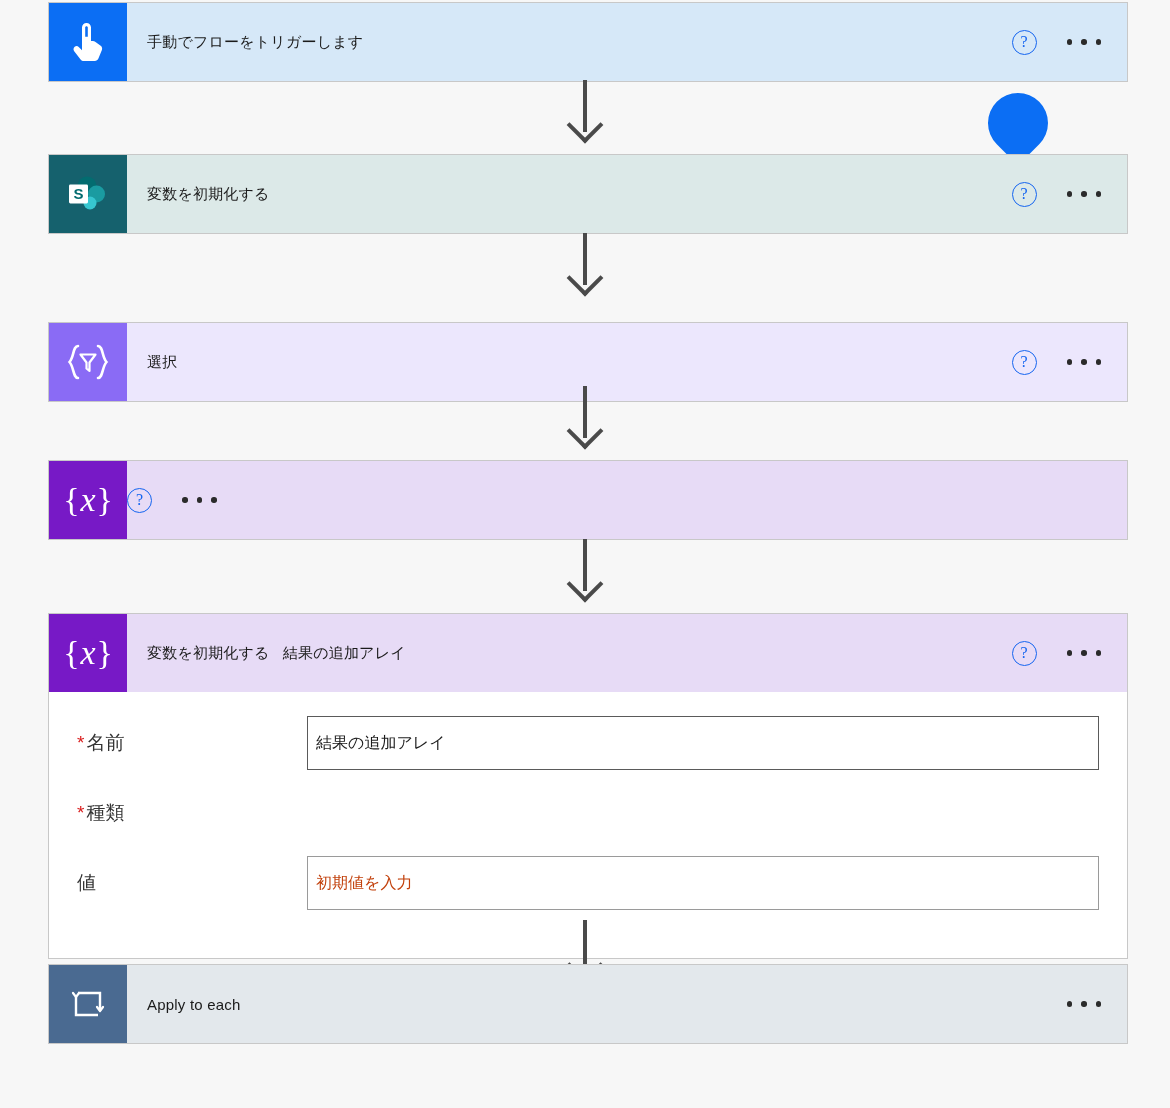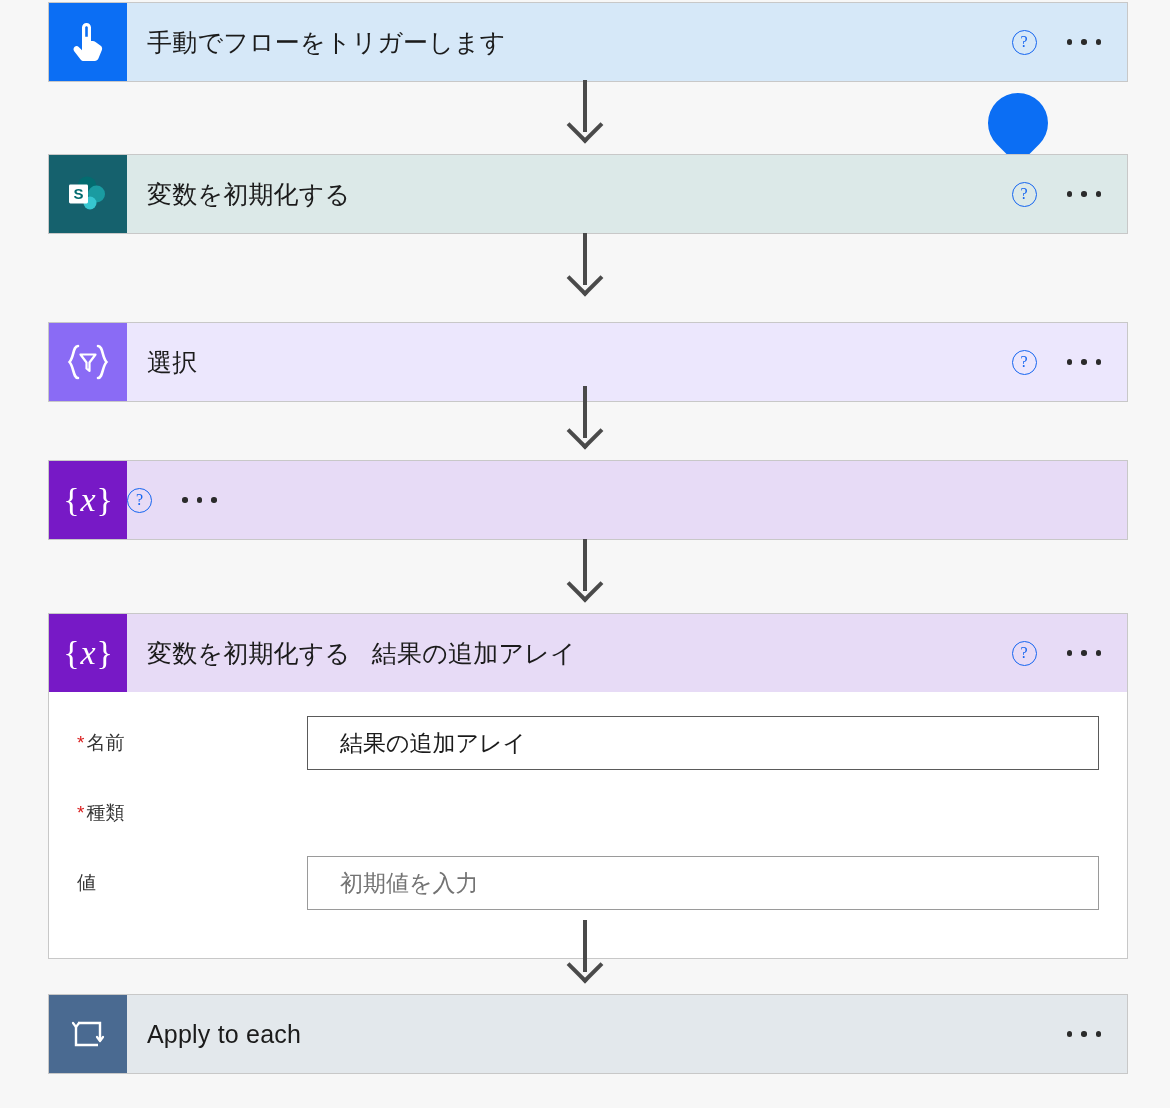--- a/index.html
+++ b/index.html
@@ -36,21 +36,21 @@
     min-width: 78px;
     display: flex;
     align-items: center;
     justify-content: center;
   }
   .card-title {
     flex: 1;
     display: flex;
     align-items: center;
     padding-left: 20px;
-    font-size: 25px;
+    font-size: 15px;
     color: #1b1b1b;
     letter-spacing: .2px;
     white-space: pre;
   }
   .header-actions {
     display: flex;
     align-items: center;
     gap: 30px;
     padding-right: 26px;
   }
@@ -134,28 +134,28 @@
     margin-right: 2px;
   }
   .field-control {
     position: relative;
     flex: 1;
     height: 54px;
     border: 1px solid #5a5a5a;
     background: #ffffff;
     display: flex;
     align-items: center;
-    padding: 0 28px;
-    font-size: 23px;
+    padding: 0 4px;
+    font-size: 16px;
     color: #1b1b1b;
   }
   .field-control.soft { border-color: #9a9a9a; }
   .field-control.rounded { border-radius: 3px; }
   .field-control .val { padding-left: 4px; }
-  .field-control .ph { padding-left: 4px; color: #737373; }
+  .field-control .ph { padding-left: 4px; color: #c2410c; }
   .chev {
     position: absolute;
     right: 18px;
     top: 50%;
     width: 16px; height: 16px;
     margin-top: -10px;
     border-right: 2px solid #5a5a5a;
     border-bottom: 2px solid #5a5a5a;
     transform: rotate(45deg);
   }
@@ -336,21 +336,21 @@
           <span class="ph">初期値を入力</span>
         </div>
       </div>
 
     </div>
   </div>
 
   <div class="connector" style="top:920px;height:52px;"></div>
   <div class="arrowhead" style="top:952px;"></div>
 
-  <div class="card c-loop" style="top:994px;">
+  <div class="card c-loop" style="top:964px;">
     <div class="card-header">
       <div class="icon-tile">
         <svg width="40" height="38" viewBox="0 0 40 38" aria-hidden="true">
           <path d="M8 12 V30 H30" fill="none" stroke="#ffffff" stroke-width="2.4" stroke-linejoin="miter"></path>
           <path d="M10 8 H32 V26" fill="none" stroke="#ffffff" stroke-width="2.4" stroke-linejoin="miter"></path>
           <path d="M8 12 L5 16 M8 12 L11 16" fill="none" stroke="#ffffff" stroke-width="2.2" stroke-linecap="round" transform="rotate(180 8 12)"></path>
           <path d="M32 26 L29 22 M32 26 L35 22" fill="none" stroke="#ffffff" stroke-width="2.2" stroke-linecap="round"></path>
         </svg>
       </div>
       <div class="card-title">Apply to each</div>

